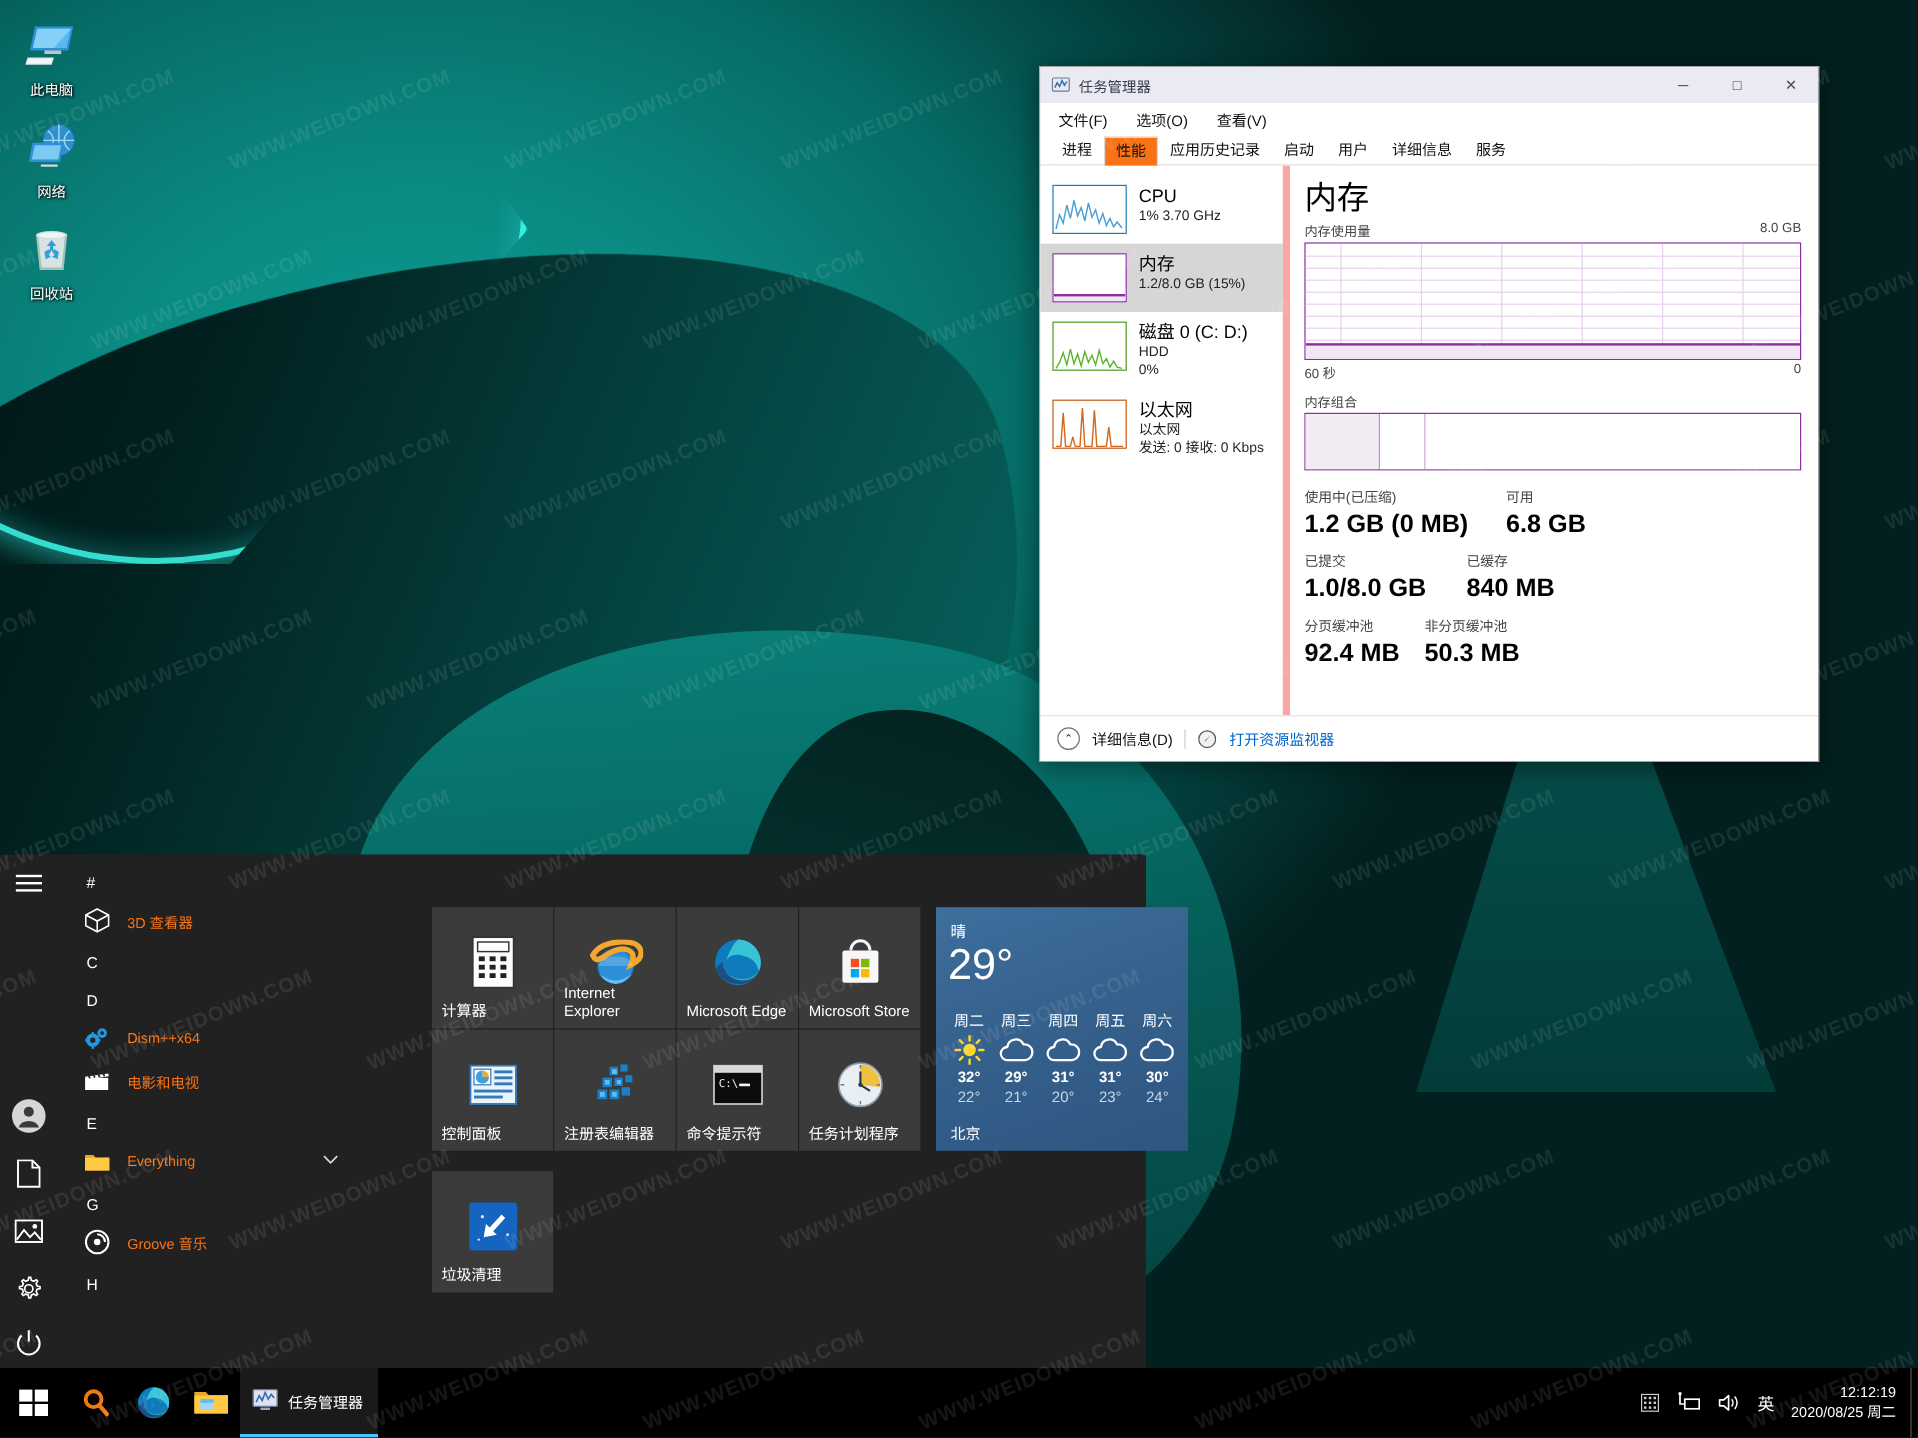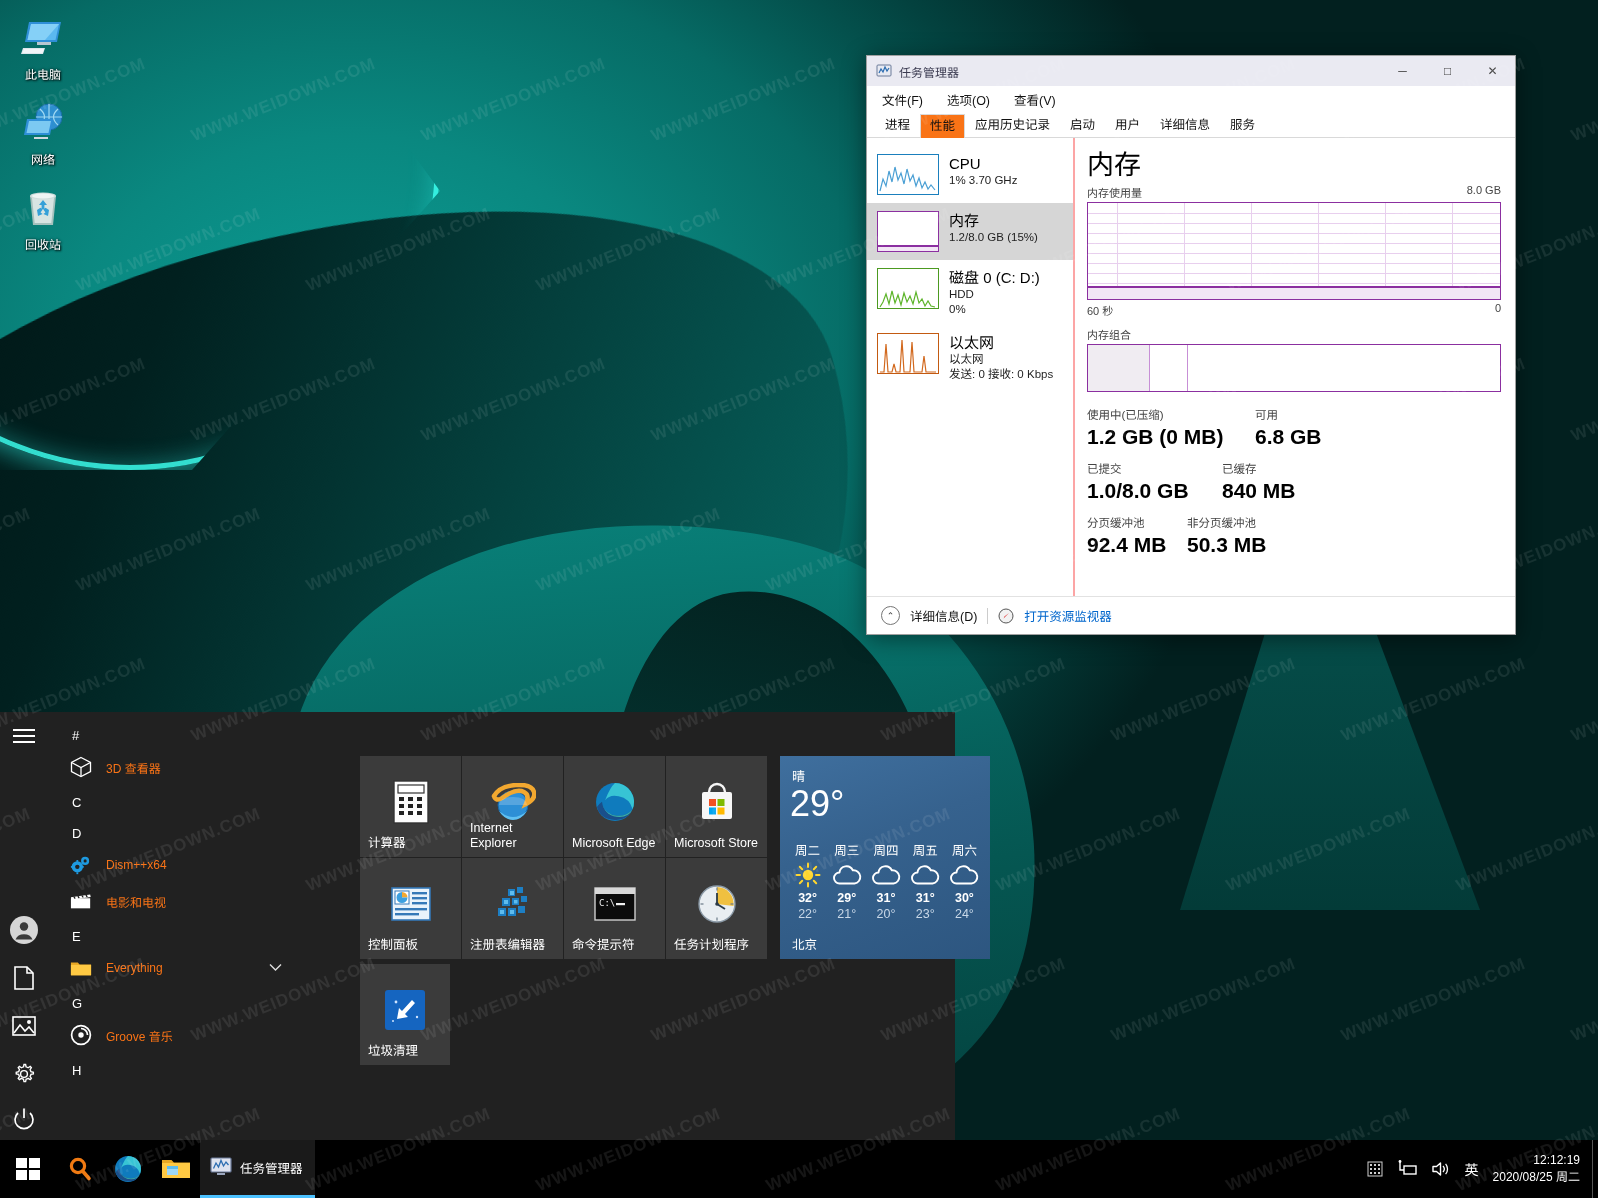--- a/index.html
+++ b/index.html
@@ -141,21 +141,21 @@
   }
   .tm-tab.active {
     background: #f97316;
     border-color: #d9d9d9;
     position: relative; top: 1px;
   }
   .tm-body { flex: 1; display: flex; min-height: 0; }
 
   .tm-sidebar {
     width: 208px; background: #fff;
-    border-right: 2px solid #fca5a5;
+    border-right: 6px solid #fca5a5;
     padding-top: 8px;
     flex-shrink: 0;
   }
   .tm-sb-item {
     display: flex; gap: 10px;
     padding: 8px 6px 8px 10px;
     align-items: flex-start;
   }
   .tm-sb-item.active { background: #d6d6d6; }
   .tm-sb-thumb {
@@ -829,21 +829,21 @@
                 <line x1="33.5" y1="20" x2="36.5" y2="20"></line>
             </g>
             <line x1="20" y1="20" x2="20" y2="9" stroke="#2a3a46" stroke-width="1.8"></line>
             <line x1="20" y1="20" x2="28" y2="25" stroke="#2a3a46" stroke-width="1.8"></line>
             <circle cx="20" cy="20" r="1.8" fill="#2a3a46"></circle>
           </svg>
         </div>
         <div class="tile-lbl">任务计划程序</div>
       </div>
 
-      <div class="tile" style="left:0px;  top:208px; width:90px;height:101px">
+      <div class="tile" style="left:0px;  top:220px; width:101px;height:101px">
         <div class="tile-ico">
           <svg width="42" height="42" viewBox="0 0 42 42">
             <rect x="1" y="1" width="40" height="40" rx="3" fill="#1565c0"></rect>
             <rect x="1" y="1" width="40" height="40" rx="3" fill="url(#g1)" opacity="0.25"></rect>
             <path d="M28 11 L18 22 L15 19 L13 30 L24 28 L21 25 L31 14 Z" fill="#ffffff"></path>
             <g fill="#cfe4ff">
               <circle cx="12" cy="13" r="1.4"></circle>
                 <circle cx="33" cy="28" r="1.2"></circle>
                 <circle cx="9" cy="32" r="1"></circle>
             </g>

